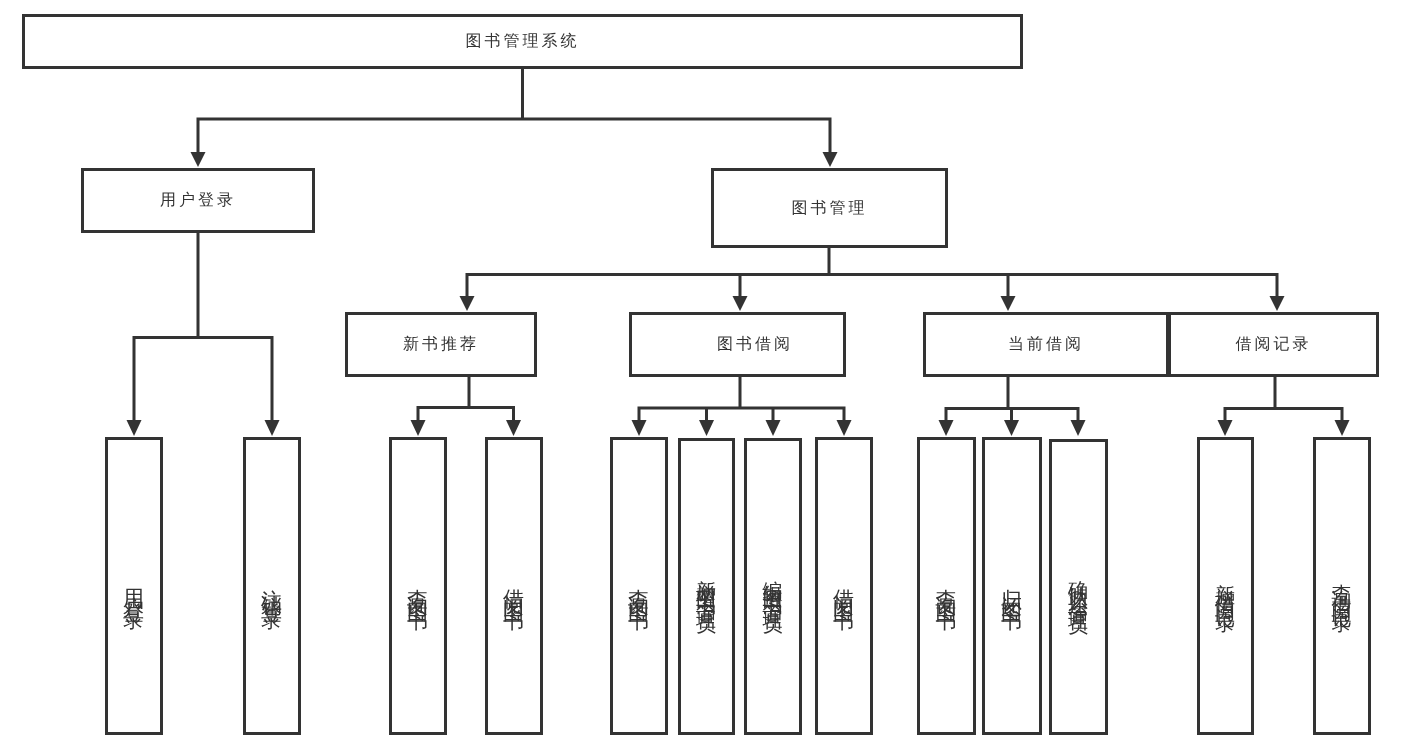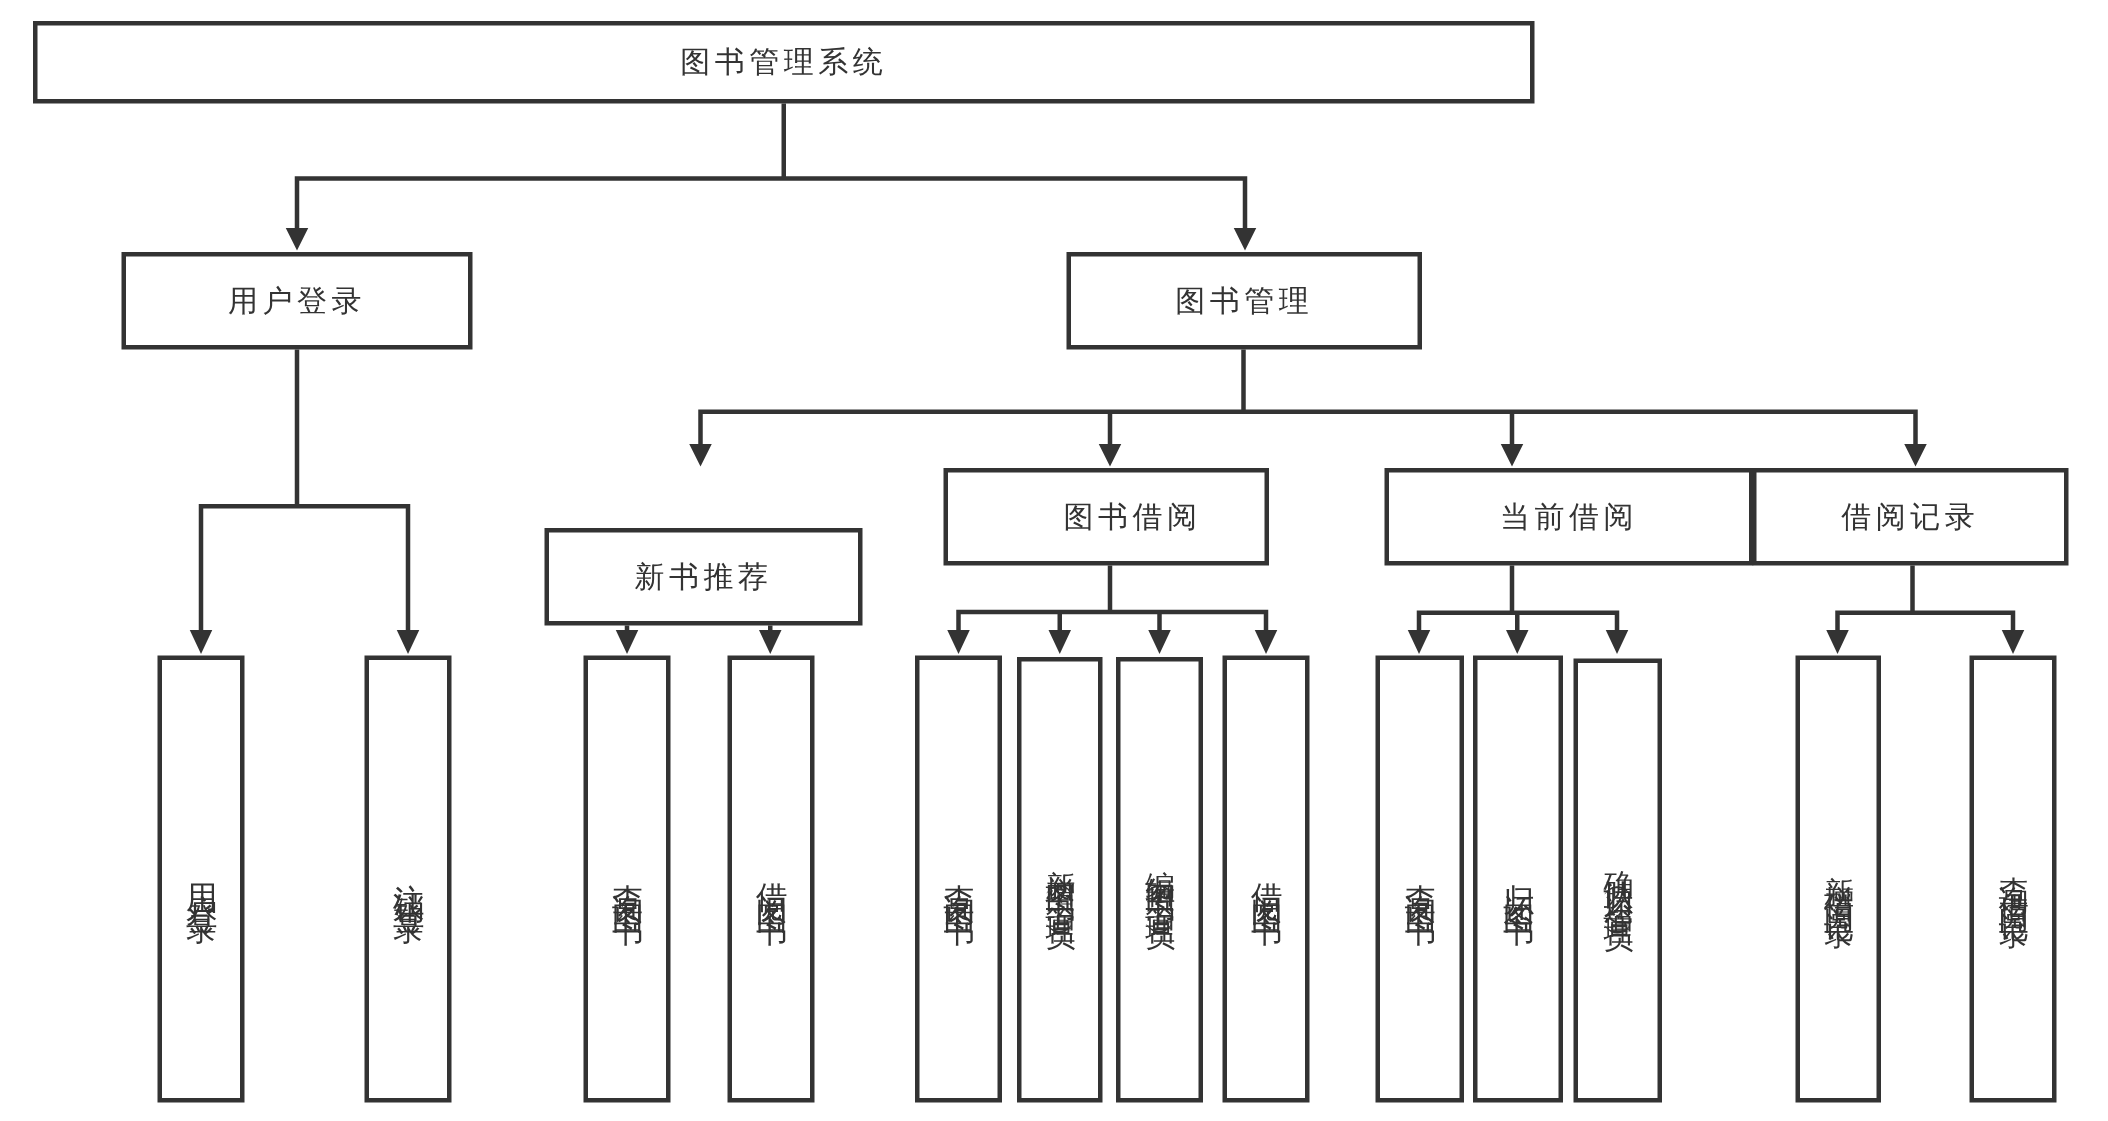--- a/index.html
+++ b/index.html
@@ -30,21 +30,21 @@
     position: absolute;
     box-sizing: border-box;
     border: 3px solid #333333;
     background: #ffffff;
     display: flex;
     align-items: center;
     justify-content: center;
     color: #333333;
   }
   .h-label {
-    font-size: 20px;
+    font-size: 16px;
     letter-spacing: 3px;
     white-space: nowrap;
     color: #333333;
   }
   .v-label {
     writing-mode: vertical-rl;
     font-size: 21px;
     letter-spacing: 7px;
     line-height: 1;
     color: #333333;
@@ -114,25 +114,25 @@
     </g>
   </svg>
 
   <div class="node" style="left:22px; top:14px; width:1001px; height:55px;">
     <span class="h-label">图书管理系统</span>
   </div>
 
   <div class="node" style="left:81px; top:168px; width:234px; height:65px;">
     <span class="h-label">用户登录</span>
   </div>
-  <div class="node" style="left:711px; top:168px; width:237px; height:65px;">
+  <div class="node" style="left:711px; top:168px; width:237px; height:80px;">
     <span class="h-label">图书管理</span>
   </div>
 
-  <div class="node" style="left:363px; top:312px; width:212px; height:65px;margin-top:40px;">
+  <div class="node" style="left:345px; top:312px; width:192px; height:65px;">
     <span class="h-label">新书推荐</span>
   </div>
   <div class="node" style="left:629px; top:312px; width:217px; height:65px;padding-left:35px;">
     <span class="h-label">图书借阅</span>
   </div>
   <div class="node" style="left:903px; top:312px; width:246px; height:65px;margin-left:20px;">
     <span class="h-label">当前借阅</span>
   </div>
   <div class="node" style="left:1168px; top:312px; width:211px; height:65px;text-align:center;">
     <span class="h-label">借阅记录</span>

